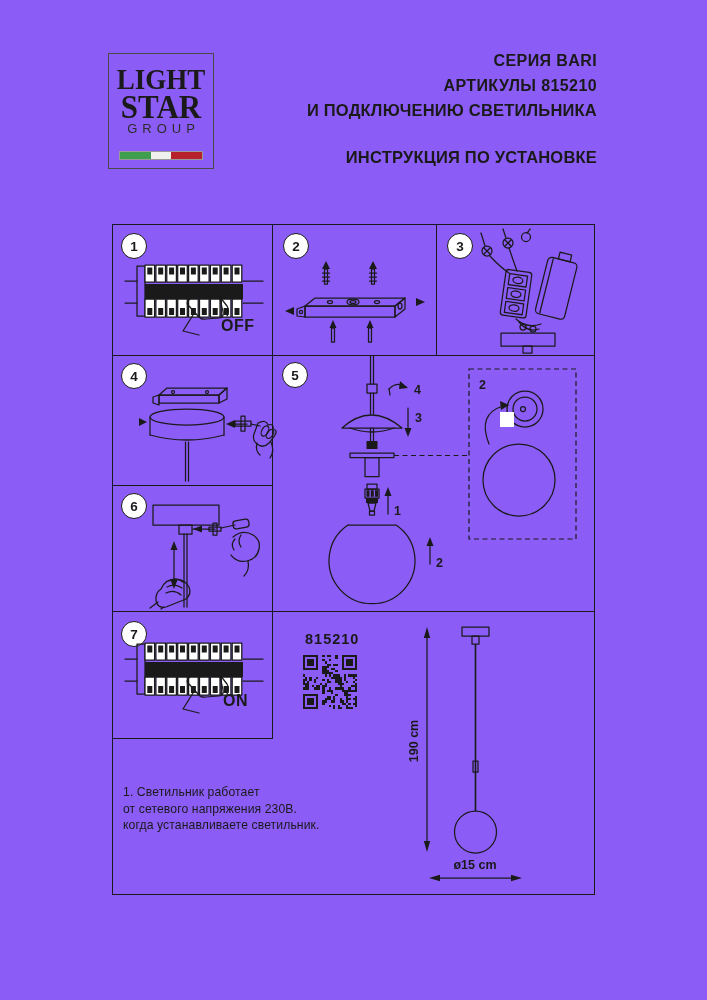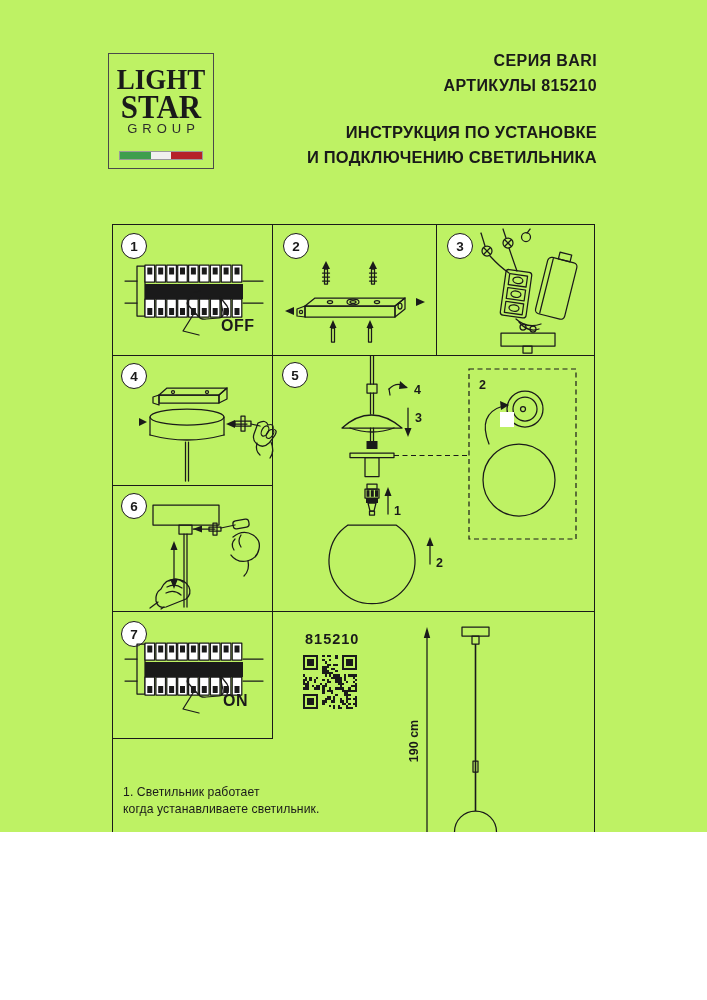--- a/index.html
+++ b/index.html
@@ -1,16 +1,16 @@
 <!DOCTYPE html>
 <html><head>
 <meta charset="utf-8">
 <style>
   html,body{margin:0;padding:0;background:#fff;}
-  .page{position:relative;width:707px;height:832px;background:#bef264;overflow:hidden;
+  .page{position:relative;width:707px;height:1000px;background:#8b5cf6;overflow:hidden;
         font-family:"Liberation Sans",sans-serif;color:#1a1a1a;}
   .line{position:absolute;background:#1a1a1a;}
   
   .logo-box{position:absolute;left:108px;top:53px;width:106px;height:116px;
             border:1.5px solid #4a4a4a;box-sizing:border-box;text-align:center;}
   .logo-l1{font-family:"Liberation Serif",serif;font-weight:bold;font-size:27px;line-height:27px;margin-top:12px;transform:scaleY(1.08);}
   .logo-l2{font-family:"Liberation Serif",serif;font-weight:bold;font-size:31px;line-height:28px;transform:scaleY(1.08);}
   .logo-l3{font-size:13px;letter-spacing:5px;color:#2c2c2c;padding-left:5px;}
   .flag{position:absolute;left:11px;bottom:9px;width:82px;height:7px;display:flex;outline:1px solid #9a9a9a;}
   .flag div{height:100%;}
@@ -48,22 +48,22 @@
     <div class="flag">
       <div style="width:31px;background:#3f9e4d"></div>
       <div style="width:20px;background:#f0f0ee"></div>
       <div style="width:31px;background:#b5222a"></div>
     </div>
   </div>
 
   <div class="hdr">
     <div class="hdr-sub">СЕРИЯ BARI</div>
     <div class="hdr-sub">АРТИКУЛЫ 815210</div>
+    <div class="hdr-title" style="margin-top:0;">И ПОДКЛЮЧЕНИЮ СВЕТИЛЬНИКА</div>
     <div class="hdr-title">ИНСТРУКЦИЯ ПО УСТАНОВКЕ</div>
-    <div class="hdr-title" style="margin-top:0;">И ПОДКЛЮЧЕНИЮ СВЕТИЛЬНИКА</div>
   </div>
 
   <div class="grid">
 
     <div class="line" style="left:0;top:129.5px;width:100%;height:1.4px;"></div>
     <div class="line" style="left:0;top:259.5px;width:159px;height:1.4px;"></div>
     <div class="line" style="left:0;top:385.5px;width:100%;height:1.4px;"></div>
     <div class="line" style="left:0;top:513px;width:160px;height:1.4px;"></div>
     <div class="line" style="left:158.5px;top:0;width:1.4px;height:514px;"></div>
     <div class="line" style="left:322.5px;top:0;width:1.4px;height:130px;"></div>
@@ -529,20 +529,21 @@
         <rect x="14" y="24" width="1" height="1"></rect>
         <rect x="16" y="24" width="1" height="1"></rect>
         <rect x="17" y="24" width="1" height="1"></rect>
         <rect x="20" y="24" width="1" height="1"></rect>
         <rect x="21" y="24" width="1" height="1"></rect>
         <rect x="22" y="24" width="1" height="1"></rect>
       </svg>
 
     <div class="notes">
       <div>1. Светильник работает</div>
+      <div>от сетевого напряжения 230В.</div>
       <div>когда устанавливаете светильник.</div>
     </div>
 
     <svg style="left:288px;top:388px;" width="195" height="281" viewBox="0 0 195 281">
       <line class="s" x1="26" y1="22" x2="26" y2="231"></line>
       <polygon class="f" points="26,14 22.8,25 29.2,25"></polygon>
       <polygon class="f" points="26,239 22.8,228 29.2,228"></polygon>
       <text class="lbl" transform="translate(17 128) rotate(-90)" text-anchor="middle">190 cm</text>
       <rect class="s" x="61" y="14" width="27" height="9"></rect>
       <rect class="s" x="71" y="23" width="7" height="8"></rect>

